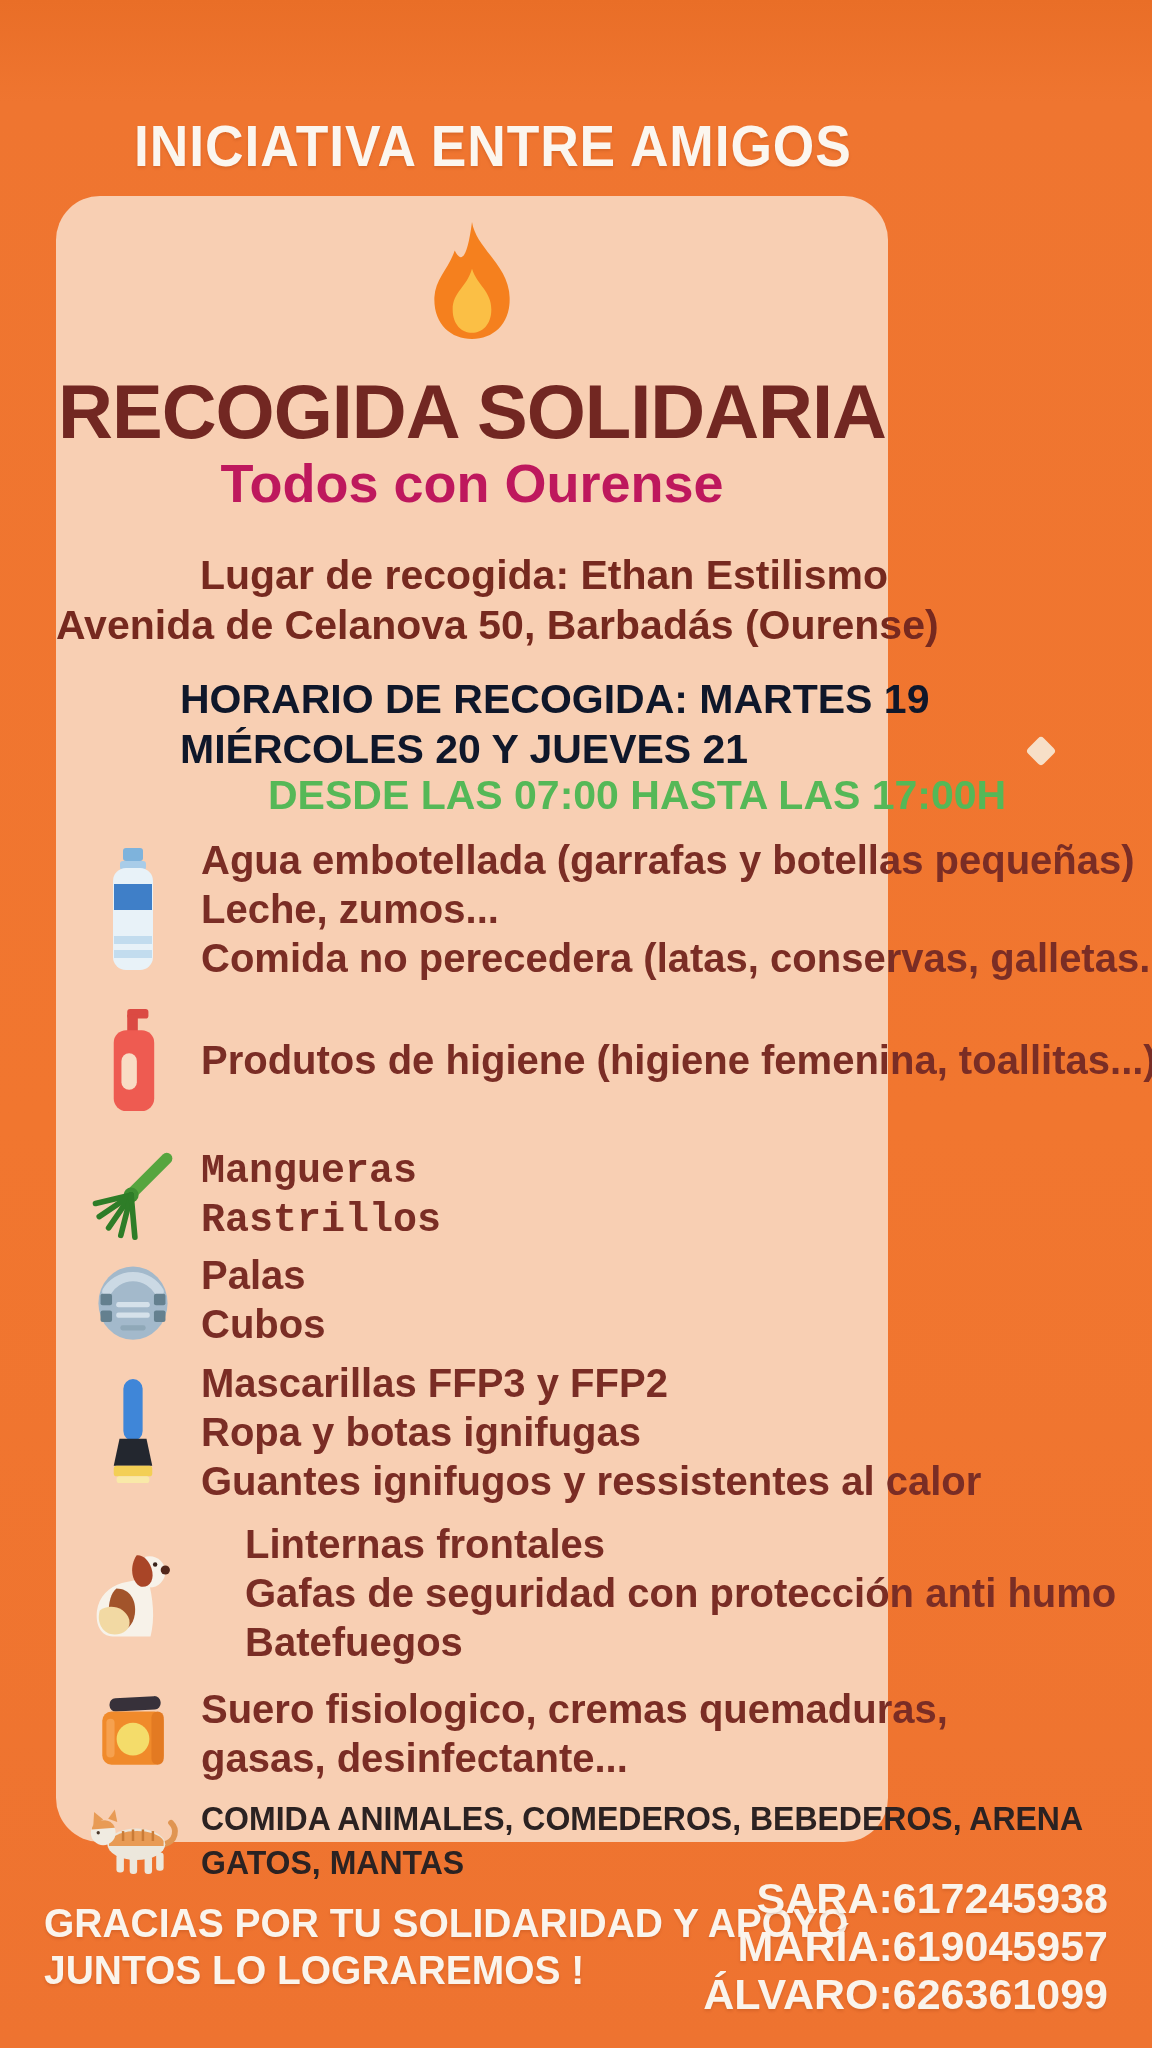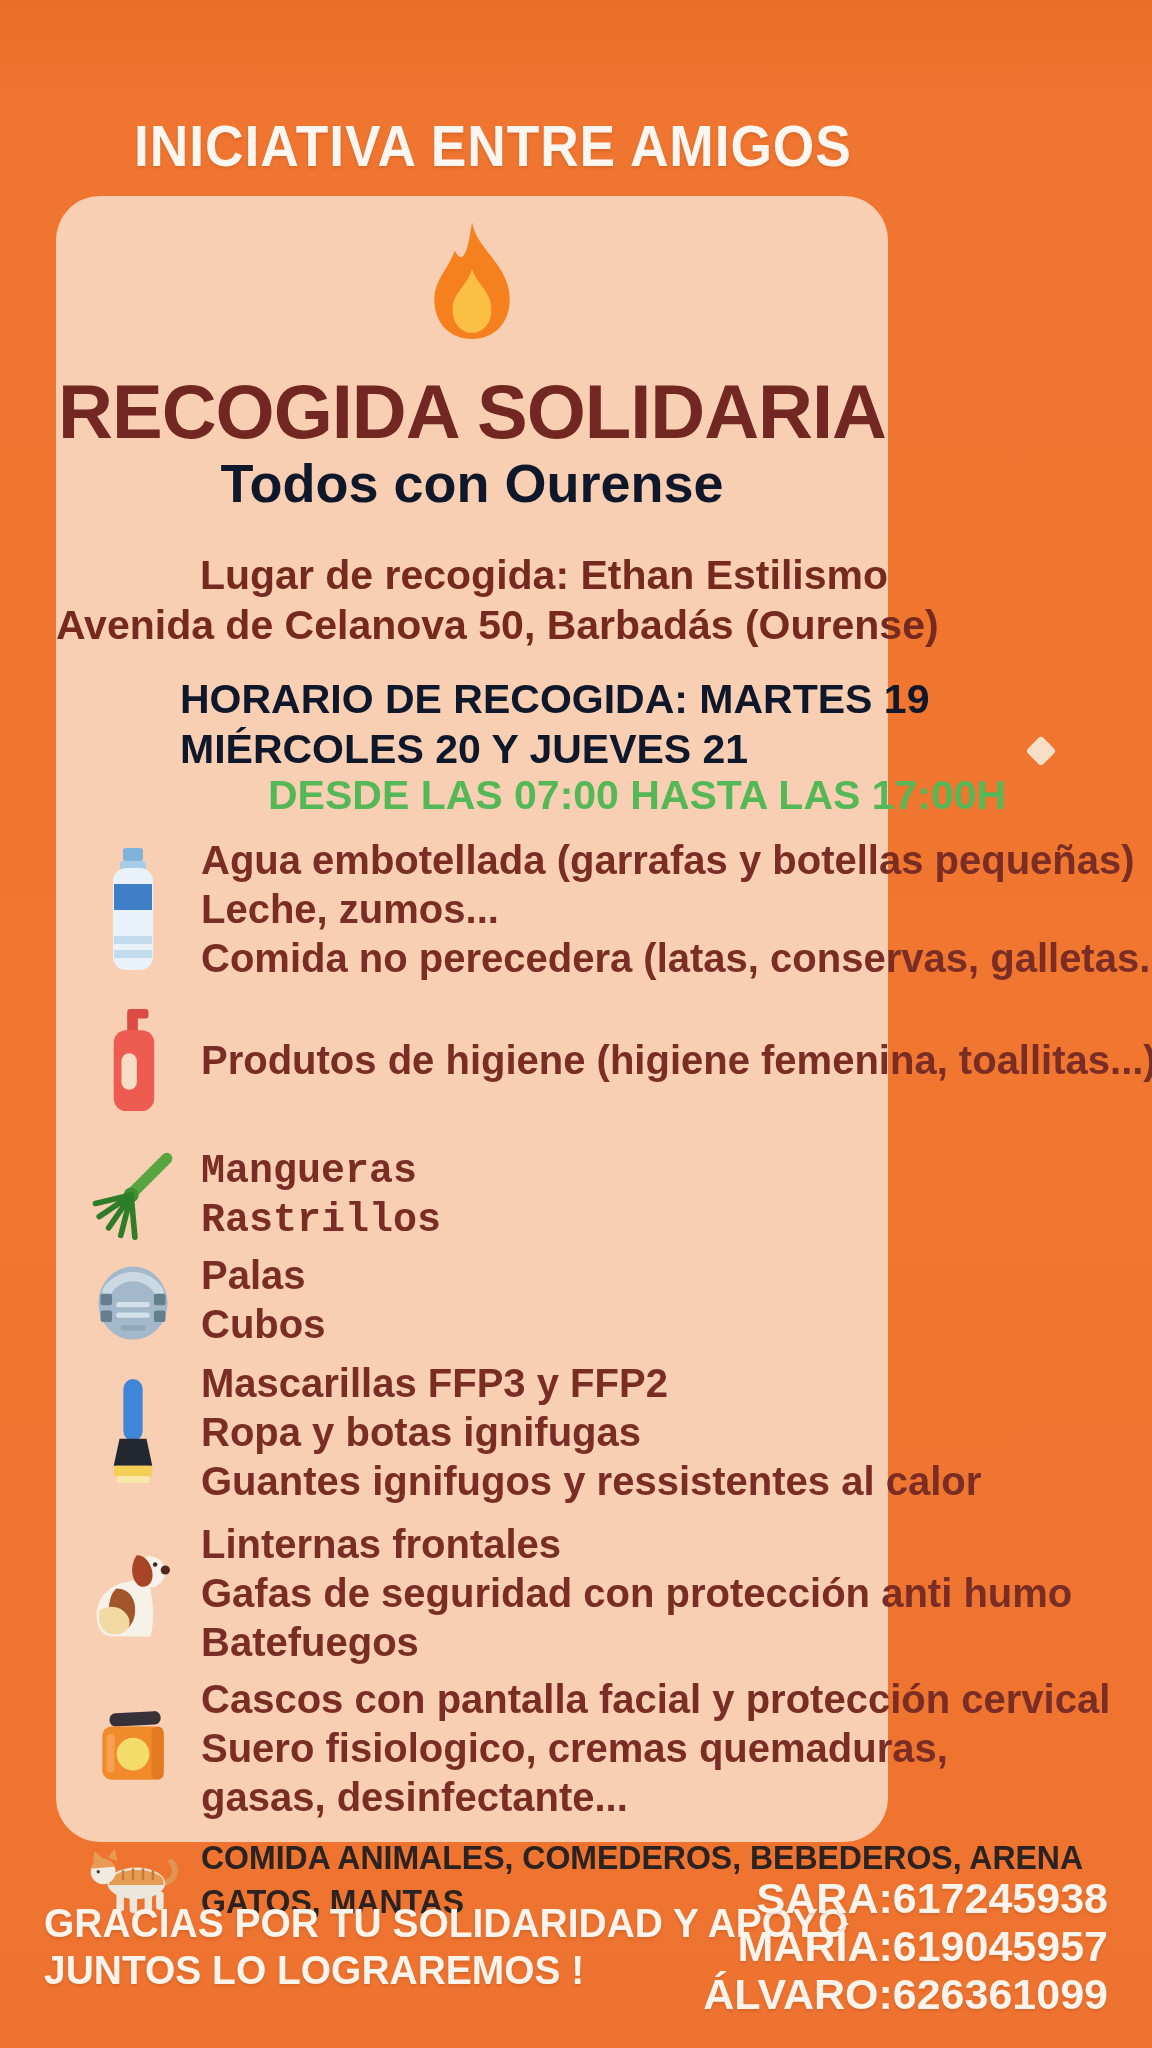--- a/index.html
+++ b/index.html
@@ -25,40 +25,40 @@
     background:#f7dfc7;transform:rotate(45deg);border-radius:4px;
   }
   .flame{position:absolute;left:0;right:0;top:24px;text-align:center;}
   .flame svg{width:104px;height:122px;}
   .card-title{
     position:absolute;left:0;right:0;top:172px;text-align:center;
     color:#722722;font-size:76px;font-weight:800;letter-spacing:-1px;white-space:nowrap;
   }
   .card-subtitle{
     position:absolute;left:0;right:0;top:256px;text-align:center;
-    color:#0f172a;font-size:54px;font-weight:600;white-space:nowrap;
+    color:#be185d;font-size:54px;font-weight:600;white-space:nowrap;
   }
   .loc{position:absolute;left:0;right:0;text-align:center;color:#76291f;
        font-size:41px;font-weight:600;white-space:nowrap;}
   .loc1{top:356px;text-align:right;}
   .loc2{top:406px;}
   .sched{position:absolute;left:124px;color:#0f172a;font-size:41px;font-weight:700;white-space:nowrap;}
   .sched1{top:480px;}
   .sched2{top:530px;}
   .hours{position:absolute;left:212px;top:576px;color:#55b857;font-size:41px;font-weight:700;white-space:nowrap;}
   
   .list{position:absolute;left:29px;top:640px;width:940px;display:flex;flex-direction:column;}
   .item{display:flex;align-items:center;}
   .item .icon{width:96px;flex:0 0 96px;display:flex;justify-content:center;align-items:center;}
   .item .lines{flex:1;margin-left:20px;}
   .line{color:#7a2d25;font-size:40px;line-height:49px;font-weight:600;white-space:nowrap;}
   .caps .line{color:#2b2222;font-size:33px;line-height:44px;font-weight:700;
               transform:scaleX(.97);transform-origin:left center;}
   .mb24{margin-bottom:24px;} .mb34{margin-bottom:34px;} .mb6{margin-bottom:6px;font-family:Liberation Mono, monospace;}
-  .mb10{margin-bottom:10px;} .mb14{margin-bottom:14px;} .mb4{margin-bottom:8px;}
+  .mb10{margin-bottom:10px;} .mb14{margin-bottom:14px;} .mb4{margin-bottom:18px;gap:44px;}
   
   .thanks{
     position:absolute;left:44px;top:1900px;color:#faf4ec;font-size:41px;font-weight:700;
     line-height:47px;transform:scaleX(.95);transform-origin:left center;white-space:nowrap;
     text-shadow:0 2px 3px rgba(120,40,0,.18);
   }
   .contacts{
     position:absolute;right:44px;top:1874px;text-align:right;color:#faf4ec;
     font-size:43px;font-weight:700;line-height:48px;white-space:nowrap;
     text-shadow:0 2px 3px rgba(120,40,0,.18);
@@ -201,21 +201,20 @@
         <span class="icon">
           <svg viewBox="0 0 84 84" width="86" height="86">
             <rect x="19" y="6" width="50" height="13" rx="6" fill="#37313a" transform="rotate(-3 44 12)"></rect>
             <rect x="12" y="20" width="60" height="52" rx="9" fill="#f08a2b"></rect>
             <rect x="60" y="20" width="12" height="52" rx="6" fill="#e37a22"></rect>
             <rect x="16" y="27" width="8" height="38" rx="4" fill="#f6a14f"></rect>
             <circle cx="42" cy="47" r="16" fill="#f4dc6a"></circle>
           </svg>
         </span>
         <div class="lines">
-          <div class="line">Cascos con pantalla facial y protección cervical</div>
           <div class="line">Suero fisiologico, cremas quemaduras,</div>
           <div class="line">gasas, desinfectante...</div>
         </div>
       </div>
 
       <div class="item caps">
         <span class="icon">
           <svg viewBox="0 0 116 84" width="112" height="82">
             <path d="M96 46 C110 42 112 28 104 20" stroke="#e09552" stroke-width="7" fill="none" stroke-linecap="round"></path>
             <ellipse cx="62" cy="46" rx="35" ry="19" fill="#ece7dc"></ellipse>

